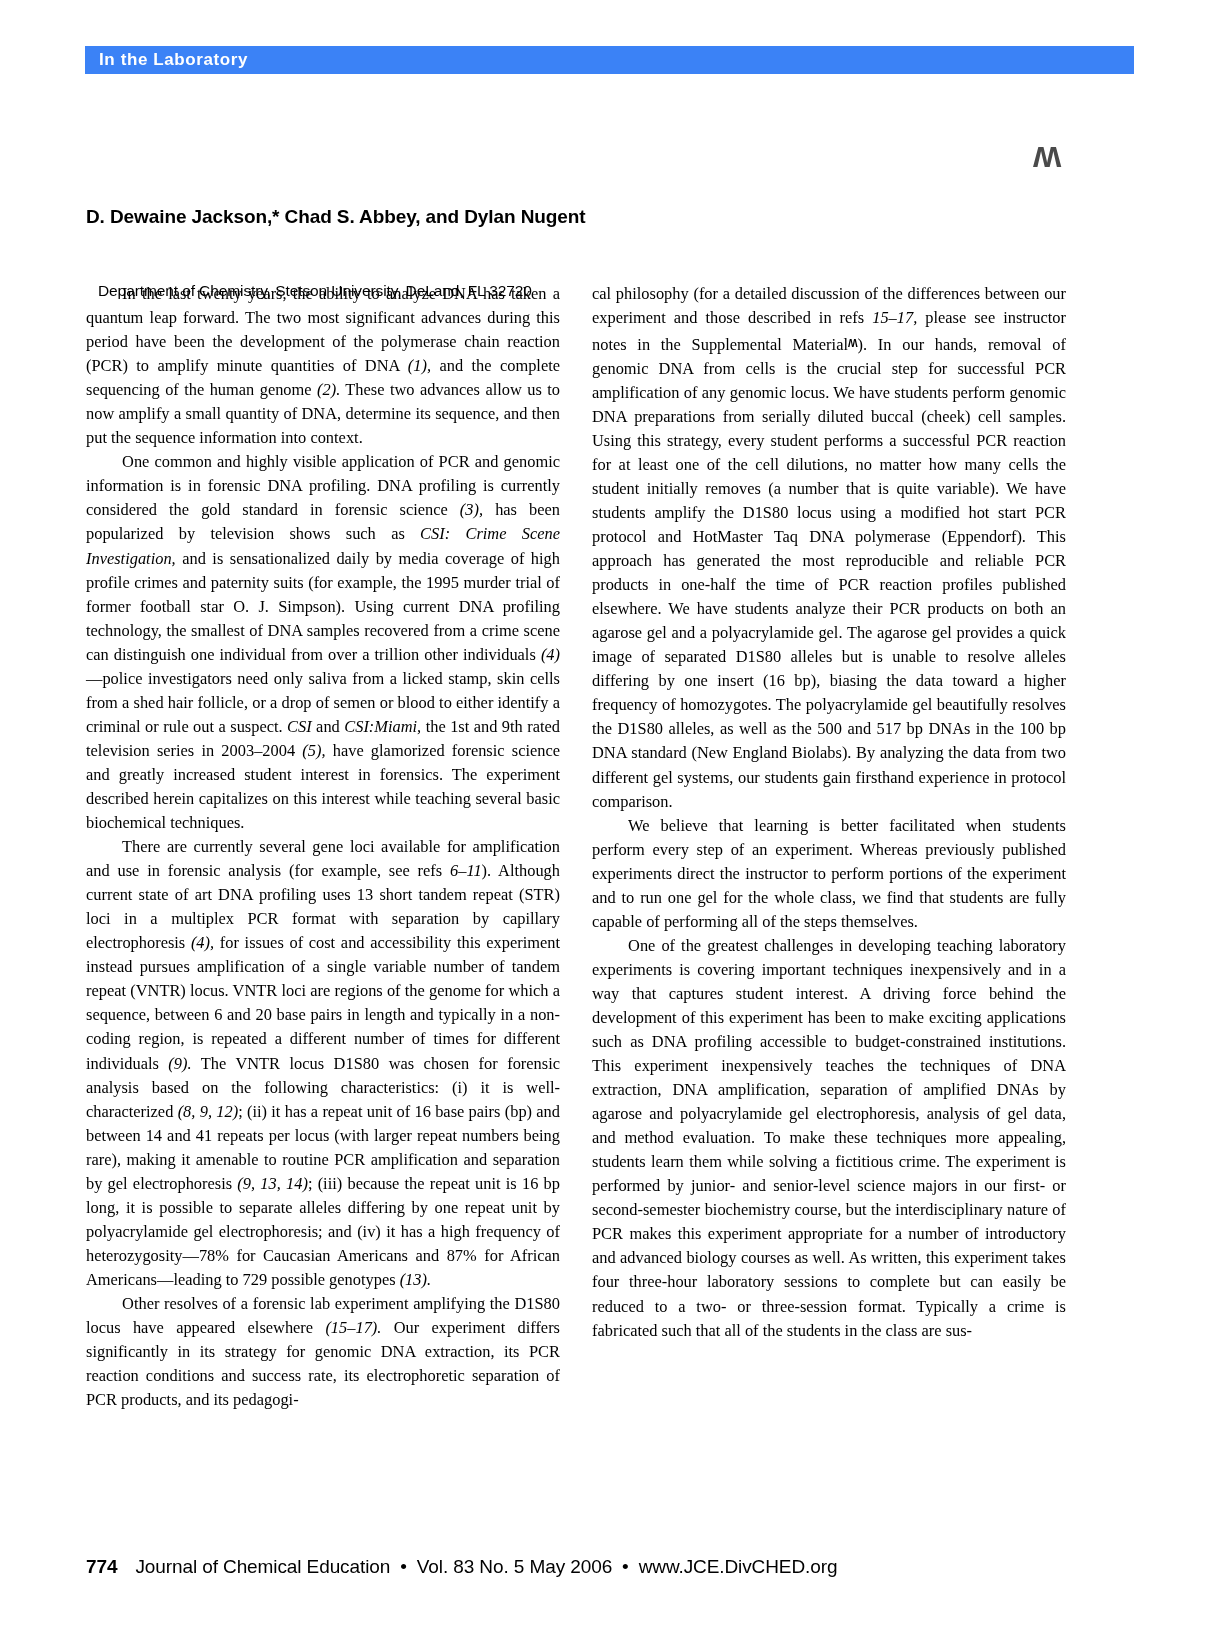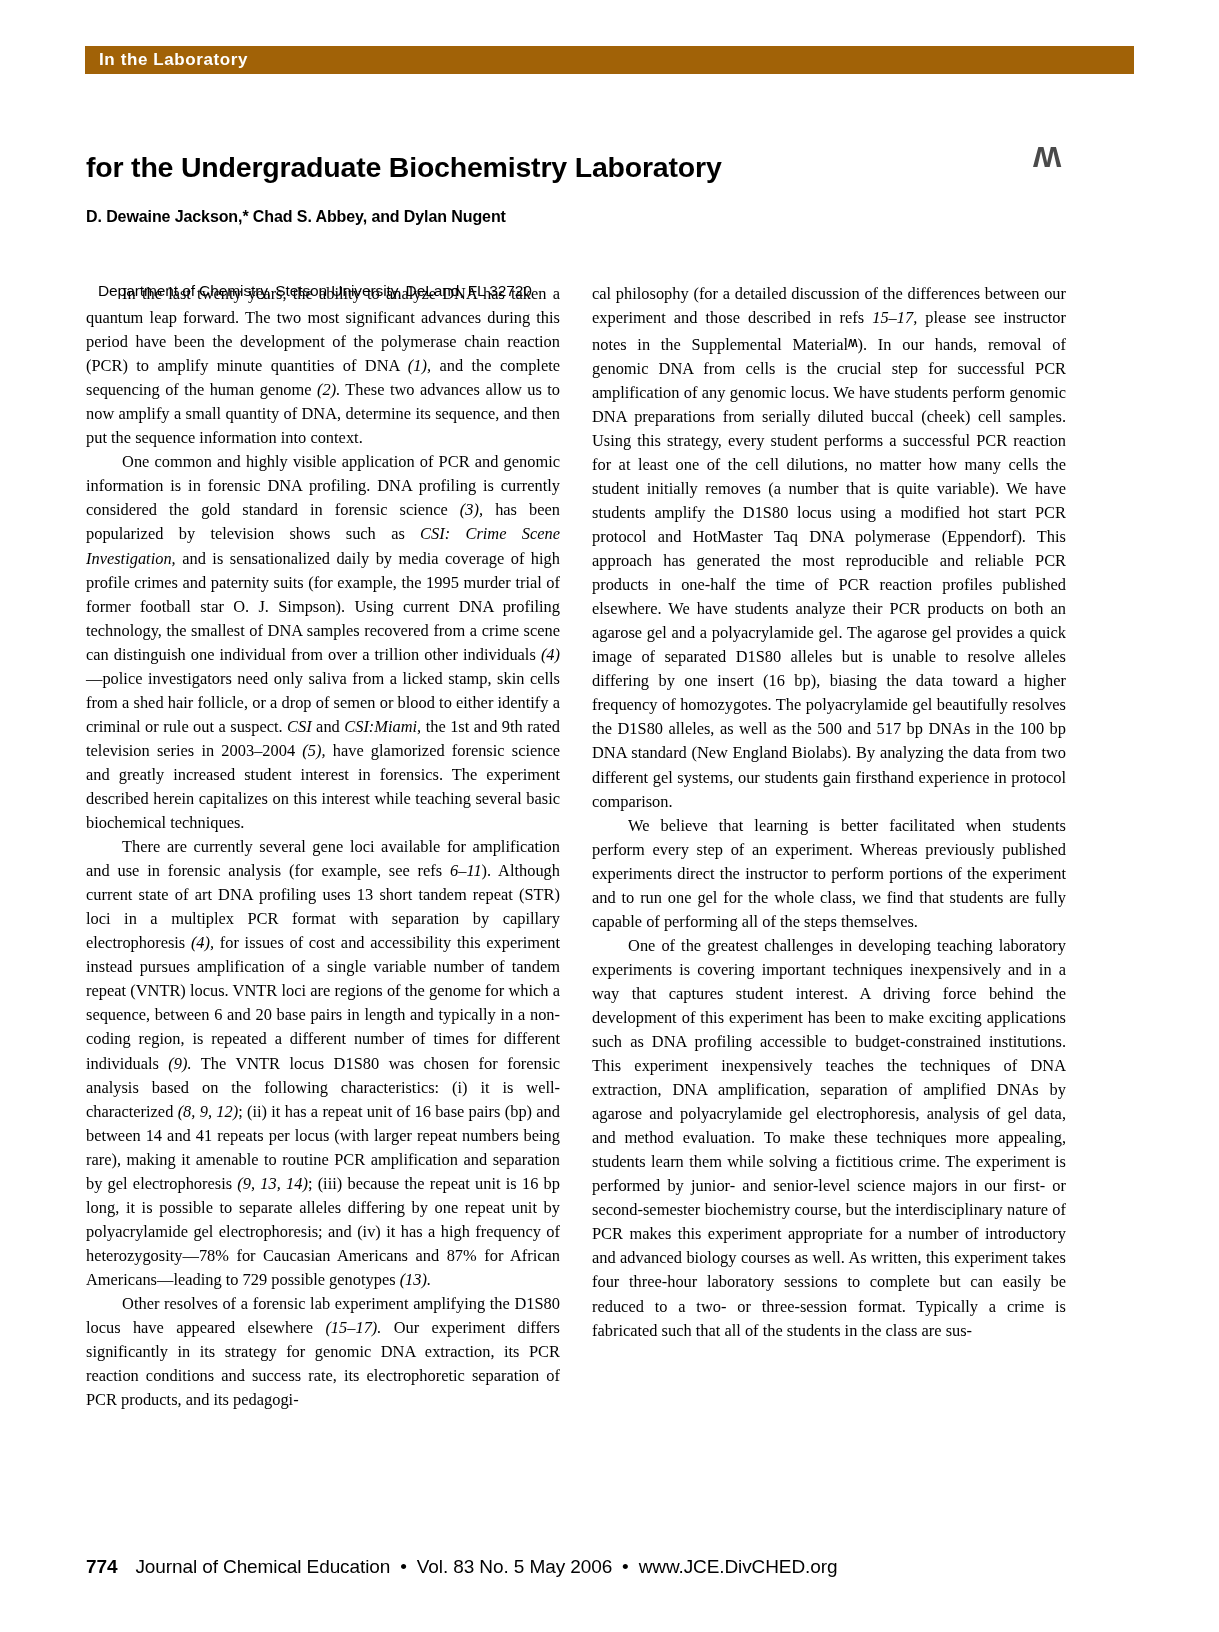--- a/index.html
+++ b/index.html
@@ -16,21 +16,21 @@
     overflow: hidden;
   }
 
   
   .banner {
     position: absolute;
     left: 85px;
     top: 46px;
     width: 1049px;
     height: 28px;
-    background: #a16207;
+    background: #3b82f6;
   }
   .banner-label {
     position: absolute;
     left: 14px;
     top: 4px;
     font-family: "Liberation Sans", sans-serif;
     font-weight: bold;
     font-size: 17px;
     letter-spacing: 0.6px;
     color: #ffffff;
@@ -62,21 +62,21 @@
     color: #4a4a4a;
     line-height: 30px;
     transform: scaleY(-1);
   }
   .authors {
     position: absolute;
     left: 86px;
     top: 206px;
     font-family: "Liberation Sans", sans-serif;
     font-weight: bold;
-    font-size: 16px;
+    font-size: 19px;
     line-height: 22px;
     letter-spacing: -0.1px;
   }
   .affiliation {
     position: absolute;
     left: 98px;
     top: 232px;
     font-family: "Liberation Sans", sans-serif;
     font-weight: normal;
     font-size: 15.5px;
@@ -153,21 +153,20 @@
 </head>
 <body>
 
 <div class="banner">
   <div class="banner-label">In the Laboratory</div>
 </div>
 
 <div class="title-wrap">
   <h1 class="doc-title">
     <br>
-    <span>for the Undergraduate Biochemistry Laboratory</span>
   </h1>
 </div>
 <div class="web-mark">W</div>
 
 <div class="authors">D. Dewaine Jackson,* Chad S. Abbey, and Dylan Nugent</div>
 <div class="affiliation">Department of Chemistry, Stetson University, DeLand, FL 32720</div>
 
 <div class="columns">
   <div class="col" id="left-col">
       <p><span>In the last twenty years, the ability to analyze DNA has taken a quantum leap forward. The two most significant advances during this period have been the development of the polymerase chain reaction (PCR) to amplify minute quantities of DNA </span><i>(1),</i><span> and the complete sequencing of the human genome </span><i>(2).</i><span> These two advances allow us to now amplify a small quantity of DNA, determine its sequence, and then put the sequence information into context.</span></p>

